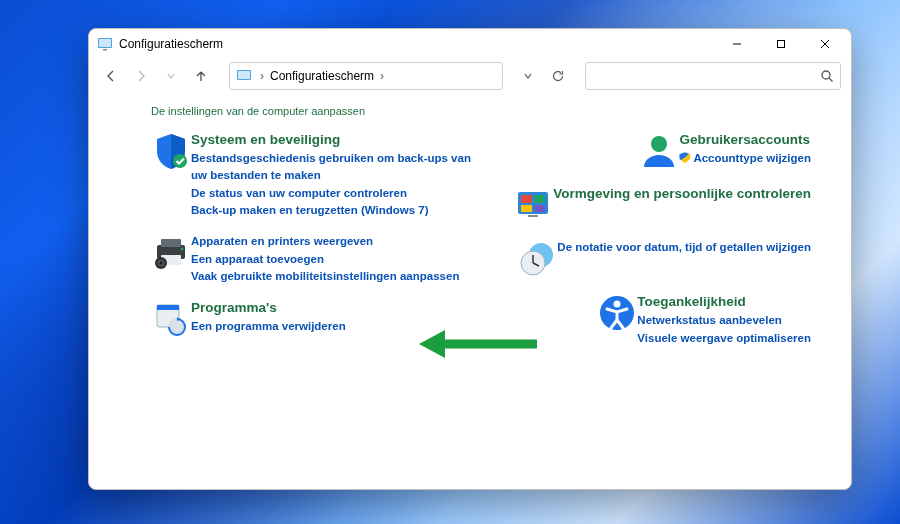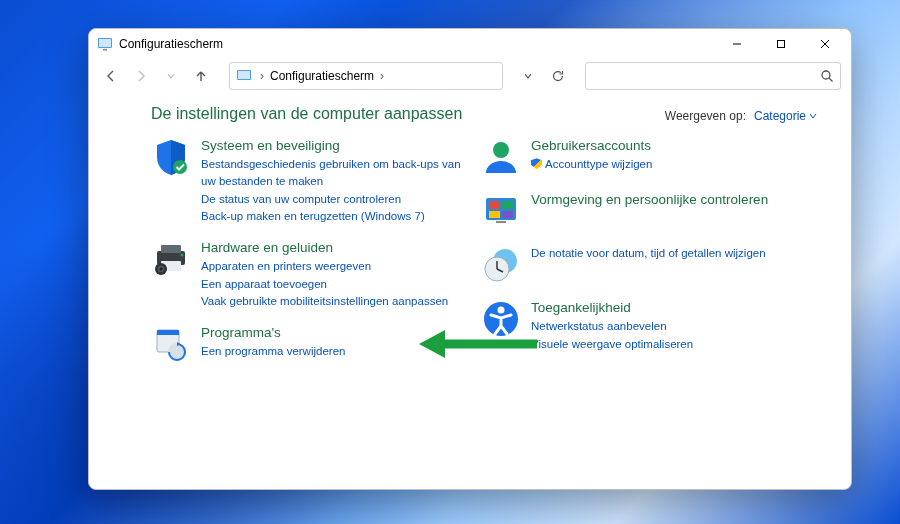--- a/index.html
+++ b/index.html
@@ -18,29 +18,29 @@
   .nav-arrow.disabled{color:#bbb;}
   .addr{flex:0 0 260px;height:26px;border:1px solid #cfcfcf;border-radius:3px;display:flex;align-items:center;padding:0 6px;margin-left:10px;}
   .addr .crumb{color:#000;margin:0 2px;}
   .addr .sep{color:#666;margin:0 4px;}
   .addr .small-icon{width:16px;height:16px;margin-right:4px;display:inline-flex;}
   .addr-actions{display:flex;align-items:center;gap:4px;margin-left:6px;}
   .icon-btn{width:26px;height:26px;display:flex;align-items:center;justify-content:center;color:#555;}
   .search{flex:1;height:26px;border:1px solid #cfcfcf;border-radius:3px;margin-left:8px;display:flex;align-items:center;justify-content:flex-end;padding:0 6px;}
   .search svg{color:#555;}
   .body{flex:1;padding:12px 24px 10px 62px;overflow:hidden;}
-  .heading{color:#1f6f43;font-size:16px;margin-bottom:14px;}
+  .heading{color:#1f6f43;font-size:11px;margin-bottom:14px;}
   .view-row{position:absolute;top:80px;right:34px;font-size:12px;display:flex;align-items:center;gap:8px;}
   .view-row .lbl{color:#333;}
   .view-row .drop{color:#0a52b5;display:flex;align-items:center;gap:3px;}
   .cols{display:flex;gap:0;}
   .col{display:flex;flex-direction:column;gap:14px;}
   .col.left{width:320px;}
-  .col.right{width:330px;margin-left:10px;}
-  .cat{display:flex;gap:10px;}
+  .col.right{width:330px;margin-left:10px;align-items:flex-end;}
+  .cat{display:flex;font-weight:bold;}
   .cat .caticon{width:40px;height:40px;flex:0 0 40px;display:flex;align-items:flex-start;justify-content:center;}
   .cat .catbody{display:flex;flex-direction:column;gap:1px;}
   .cat .catname{color:#1f6f43;font-size:13.5px;line-height:1.35;}
   .cat .sublink{color:#0a52b5;font-size:11.5px;line-height:1.45;}
   .cat .sublink.shield::before{content:"";display:inline-block;width:11px;height:11px;margin-right:3px;vertical-align:-1px;background:
     linear-gradient(135deg,#1e73e8 50%,#ffc107 50%);border-radius:1px;clip-path:polygon(50% 0,100% 18%,100% 60%,50% 100%,0 60%,0 18%);}
   .arrow-annot{position:absolute;left:330px;top:295px;pointer-events:none;}
   .arrow-annot svg{display:block;}
   a.sublink, .catname{cursor:pointer;}
 </style>
@@ -128,29 +128,20 @@
         <svg width="14" height="14" viewBox="0 0 14 14">
             <circle cx="6" cy="6" r="4" fill="none" stroke="currentColor" stroke-width="1.3"></circle>
             <line x1="9" y1="9" x2="12.5" y2="12.5" stroke="currentColor" stroke-width="1.3"></line>
           </svg>
       </div>
     </div>
 
     <div class="body">
       <div class="heading">De instellingen van de computer aanpassen</div>
 
-      <div class="view-row">
-        <span class="lbl">Weergeven op:</span>
-        <span class="drop">
-          <span>Categorie</span>
-          <svg width="8" height="8" viewBox="0 0 8 8">
-              <path d="M1 2 L4 6 L7 2" fill="none" stroke="#0a52b5" stroke-width="1"></path>
-            </svg>
-        </span>
-      </div>
 
       <div class="cols">
         <div class="col left">
 
           <div class="cat">
             <div class="caticon">
               <svg viewBox="0 0 40 40" width="40" height="40">
                   <path d="M20 3 L34 8 V20 C34 30 27 36 20 38 C13 36 6 30 6 20 V8 Z" fill="#1e73e8"></path>
                   <path d="M20 3 L34 8 V20 C34 30 27 36 20 38 V3 Z" fill="#0d5dc7"></path>
                   <circle cx="29" cy="30" r="7" fill="#1fa463"></circle>
@@ -172,21 +163,20 @@
                   <rect x="6" y="12" width="28" height="14" rx="2" fill="#3a3f44"></rect>
                   <rect x="10" y="6" width="20" height="8" rx="1" fill="#5f6b73"></rect>
                   <rect x="10" y="22" width="20" height="10" rx="1" fill="#e8eef2"></rect>
                   <circle cx="31" cy="16" r="1.5" fill="#1fa463"></circle>
                   <circle cx="10" cy="30" r="6" fill="#2b3136"></circle>
                   <circle cx="10" cy="30" r="3.5" fill="#4b545b"></circle>
                   <circle cx="10" cy="30" r="1.5" fill="#1a1d20"></circle>
                 </svg>
             </div>
             <div class="catbody">
-              <span class="catname">Hardware en geluiden</span>
               <span class="sublink">Apparaten en printers weergeven</span>
               <span class="sublink">Een apparaat toevoegen</span>
               <span class="sublink">Vaak gebruikte mobiliteitsinstellingen aanpassen</span>
             </div>
           </div>
 
           <div class="cat">
             <div class="caticon">
               <svg viewBox="0 0 40 40" width="40" height="40">
                   <rect x="6" y="6" width="22" height="22" rx="2" fill="#e8eef2" stroke="#9fb0bc"></rect>

